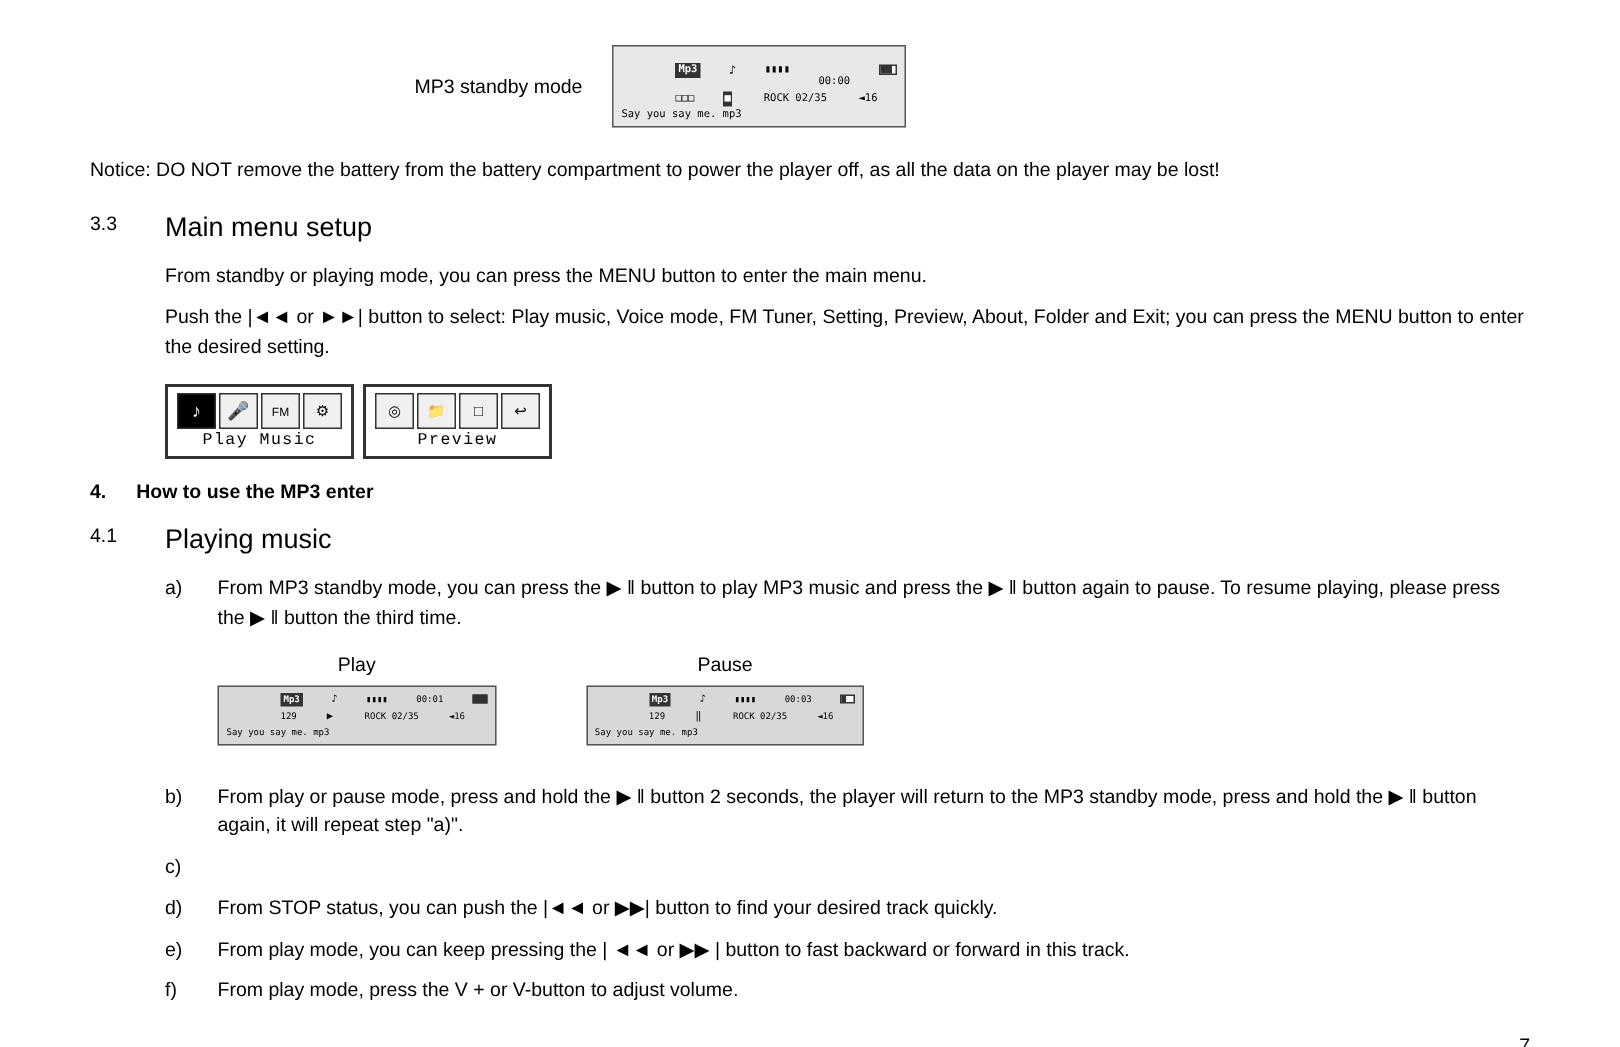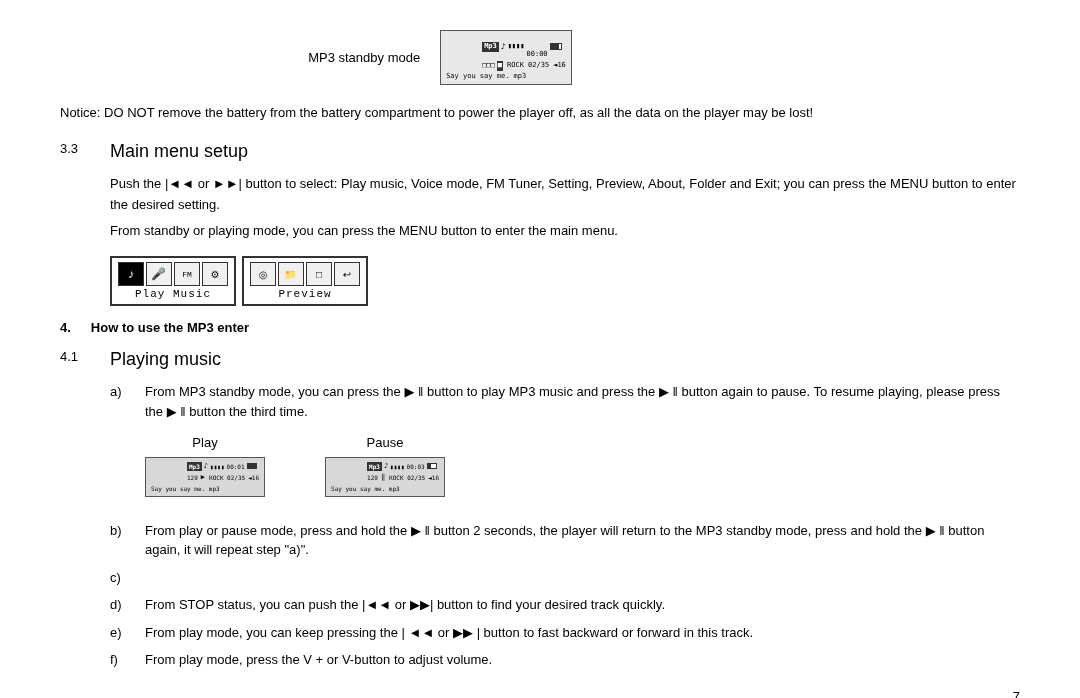--- a/index.html
+++ b/index.html
@@ -155,21 +155,21 @@
       padding: 3px 5px;
       font-size: 7px;
       font-family: monospace;
       line-height: 1.5;
       min-width: 110px;
     }
 
     .screen-row {
       display: flex;
       align-items: center;
-      gap: 2px;
+      gap: 19px;
       font-size: 7px;
       padding-left: 36px;
     }
 
     .page-number {
       position: absolute;
       bottom: 20px;
       right: 60px;
       font-size: 13px;
     }
@@ -202,29 +202,29 @@
 </div>
 
 <div class="notice">Notice: DO NOT remove the battery from the battery compartment   to power the player off, as all the data on the player may be lost!</div>
 
 <div class="section">
   <div class="section-num">
     <span class="num">3.3</span>
     <span class="section-title">Main menu setup</span>
   </div>
   <div class="section-content">
+    <p class="section-text">From standby or playing mode, you can press the MENU button to enter the main menu.</p>
     <p class="section-text">Push the |◄◄ or ►►| button to select: Play music, Voice mode, FM Tuner, Setting, Preview, About, Folder and Exit; you can press the MENU button to enter the desired setting.</p>
-    <p class="section-text">From standby or playing mode, you can press the MENU button to enter the main menu.</p>
 
     <div class="menu-icons-row">
       <div class="menu-icon-group">
         <div class="menu-icons-inner">
           <div class="icon-box active">♪</div>
           <div class="icon-box">🎤</div>
-          <div class="icon-box" style="font-size:8px;font-family:Liberation Mono, monospace;">FM</div>
+          <div class="icon-box" style="font-size:8px;">FM</div>
           <div class="icon-box" style="font-size:10px;">⚙</div>
         </div>
         <div class="icon-label">Play Music</div>
       </div>
       <div class="menu-icon-group">
         <div class="menu-icons-inner">
           <div class="icon-box" style="font-size:10px;">◎</div>
           <div class="icon-box" style="font-size:10px;">📁</div>
           <div class="icon-box" style="font-size:10px;">□</div>
           <div class="icon-box" style="font-size:10px;">↩</div>

